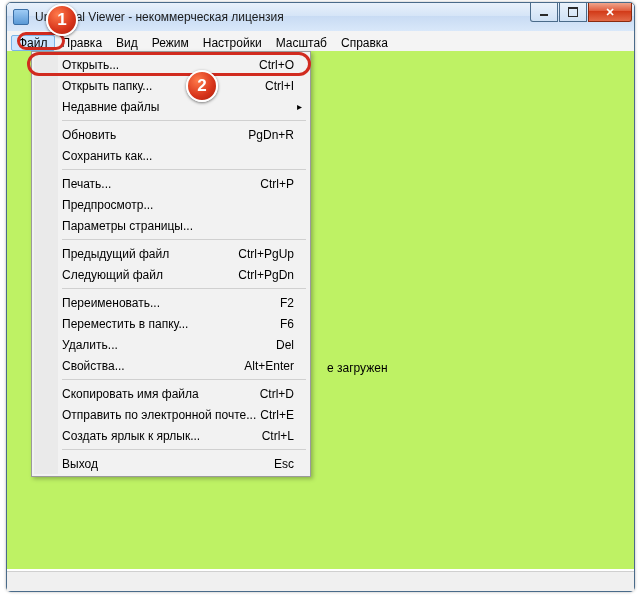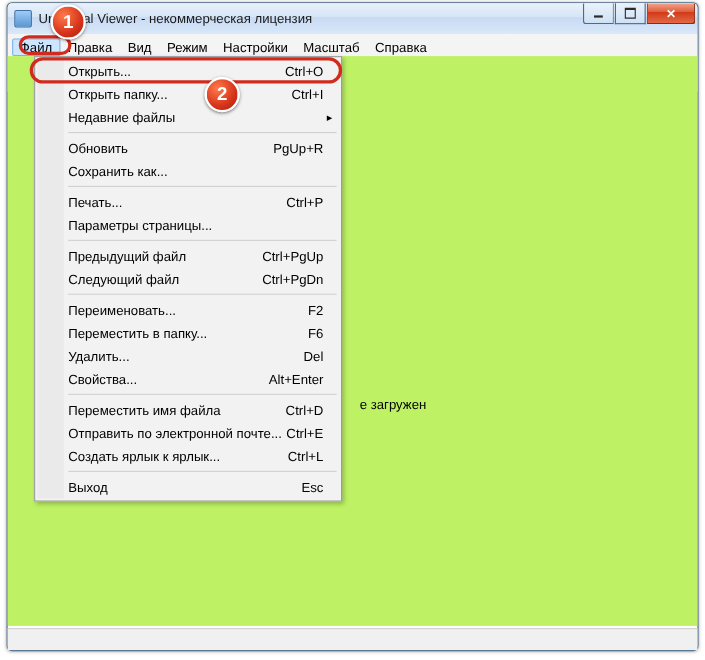--- a/index.html
+++ b/index.html
@@ -130,31 +130,34 @@
       <div class="dd-row">
         <span>Открыть папку...</span>
         <span class="shortcut">Ctrl+I</span>
       </div>
       <div class="dd-row with-arrow">
         <span>Недавние файлы</span>
       </div>
       <div class="dd-sep"></div>
       <div class="dd-row">
         <span>Обновить</span>
-        <span class="shortcut">PgUp+R</span>
+        <span class="shortcut">PgDn+R</span>
       </div>
       <div class="dd-row">
         <span>Сохранить как...</span>
       </div>
       <div class="dd-sep"></div>
       <div class="dd-row">
         <span>Печать...</span>
         <span class="shortcut">Ctrl+P</span>
       </div>
       <div class="dd-row">
+        <span>Предпросмотр...</span>
+      </div>
+      <div class="dd-row">
         <span>Параметры страницы...</span>
       </div>
       <div class="dd-sep"></div>
       <div class="dd-row">
         <span>Предыдущий файл</span>
         <span class="shortcut">Ctrl+PgUp</span>
       </div>
       <div class="dd-row">
         <span>Следующий файл</span>
         <span class="shortcut">Ctrl+PgDn</span>
@@ -171,21 +174,21 @@
       <div class="dd-row">
         <span>Удалить...</span>
         <span class="shortcut">Del</span>
       </div>
       <div class="dd-row">
         <span>Свойства...</span>
         <span class="shortcut">Alt+Enter</span>
       </div>
       <div class="dd-sep"></div>
       <div class="dd-row">
-        <span>Переместить имя файла</span>
+        <span>Скопировать имя файла</span>
         <span class="shortcut">Ctrl+D</span>
       </div>
       <div class="dd-row">
         <span>Отправить по электронной почте...</span>
         <span class="shortcut">Ctrl+E</span>
       </div>
       <div class="dd-row">
         <span>Создать ярлык к ярлык...</span>
         <span class="shortcut">Ctrl+L</span>
       </div>

